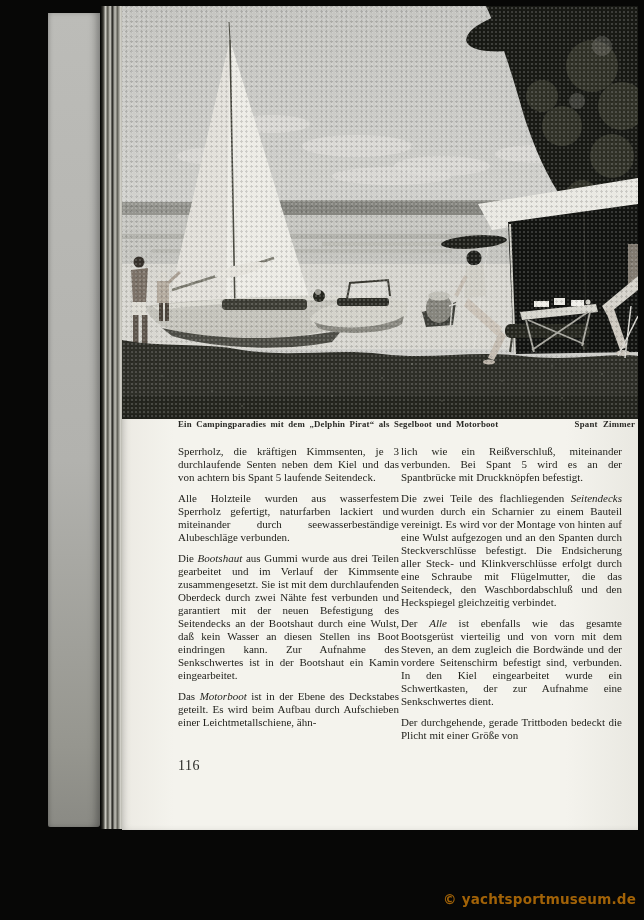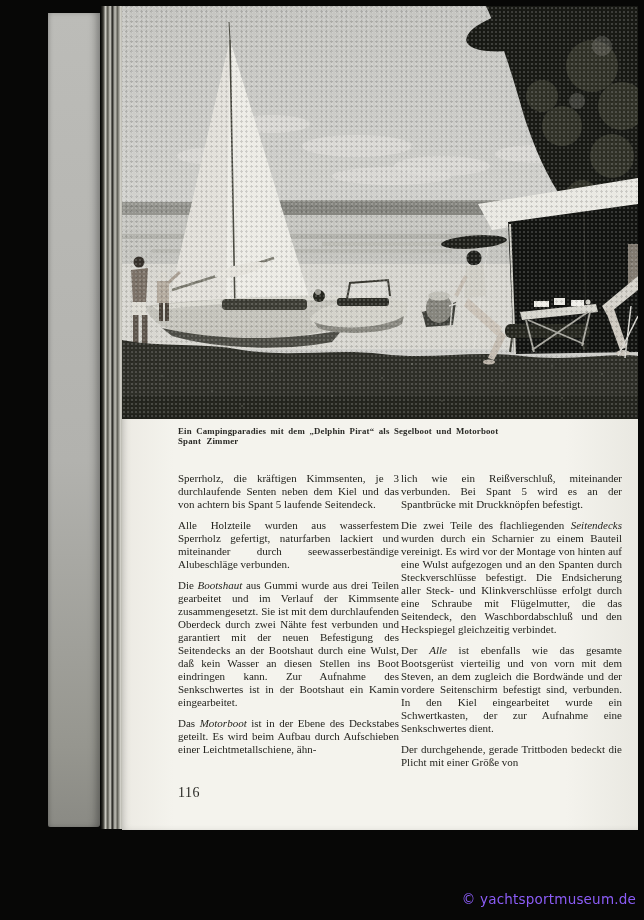--- a/index.html
+++ b/index.html
@@ -30,33 +30,33 @@
   }
   .photo svg{display:block}
   .photo::after{ 
     content:"";position:absolute;inset:0;pointer-events:none;
     background-image:radial-gradient(rgba(255,255,255,.16) 1px,transparent 1.3px),
                      radial-gradient(rgba(0,0,0,.14) 1px,transparent 1.3px);
     background-size:4px 4px,5px 5px;background-position:0 0,2px 3px;
   }
   .caption-row{
     display:flex;justify-content:space-between;align-items:baseline;
-    margin:7px 3px 0 56px;font-weight:bold;font-size:8.8px;color:#292925;
-    letter-spacing:.2px;word-spacing:2px;flex-direction:column;
+    margin:0 3px 0 56px;font-weight:bold;font-size:8.8px;color:#292925;
+    letter-spacing:.2px;word-spacing:2px;
   }
   .caption-credit{white-space:nowrap;word-spacing:3px;}
-  .columns{display:flex;gap:2px;margin:26px 2px 0 56px;}
+  .columns{display:flex;gap:2px;margin:16px 2px 0 56px;}
   .col{width:221px;font-size:11px;line-height:13px;color:#24241f;text-align:justify;}
   .col p{margin:0 0 8px 0;}
   .col i{font-style:italic;}
   .page-number{margin:8px 0 0 56px;font-size:14px;color:#2a2a26;letter-spacing:.5px;}
   .watermark{
-    position:absolute;top:891px;right:8px;color:#8b5cf6;
+    position:absolute;top:891px;right:8px;color:#a16207;
     font-family:"DejaVu Sans","Liberation Sans",sans-serif;
-    font-weight:normal;font-size:13.5px;letter-spacing:.2px;
+    font-weight:bold;font-size:13.5px;letter-spacing:.2px;
   }
 </style>
 </head>
 <body>
 
 <div class="scan">
   <div class="fore-edge"></div>
   <div class="page-stack"></div>
 
   <div class="page">

